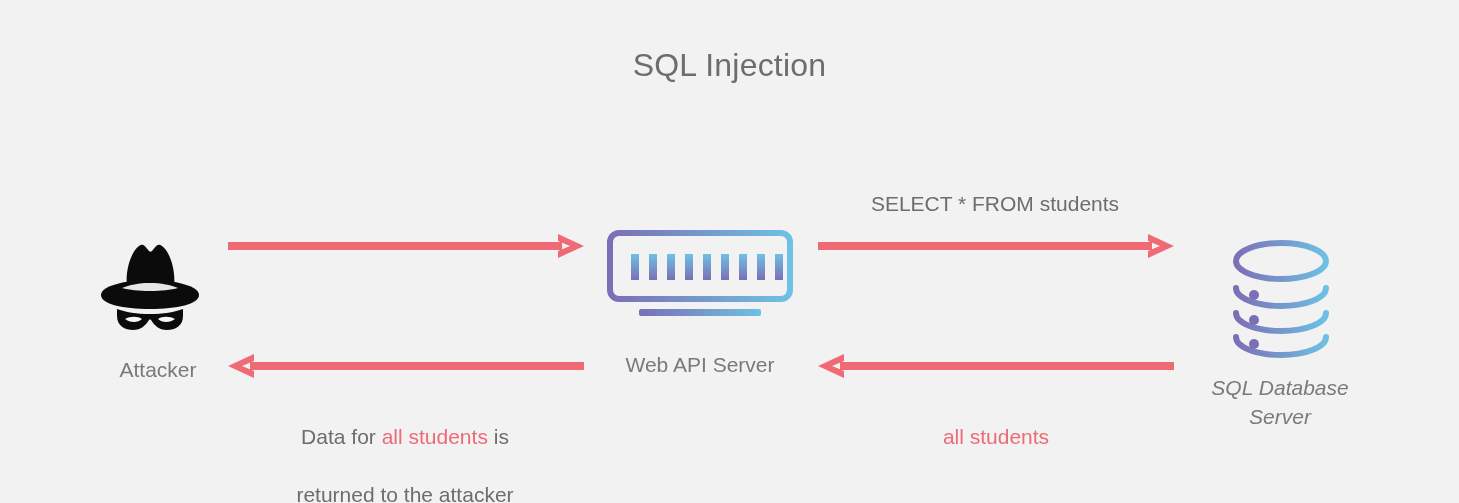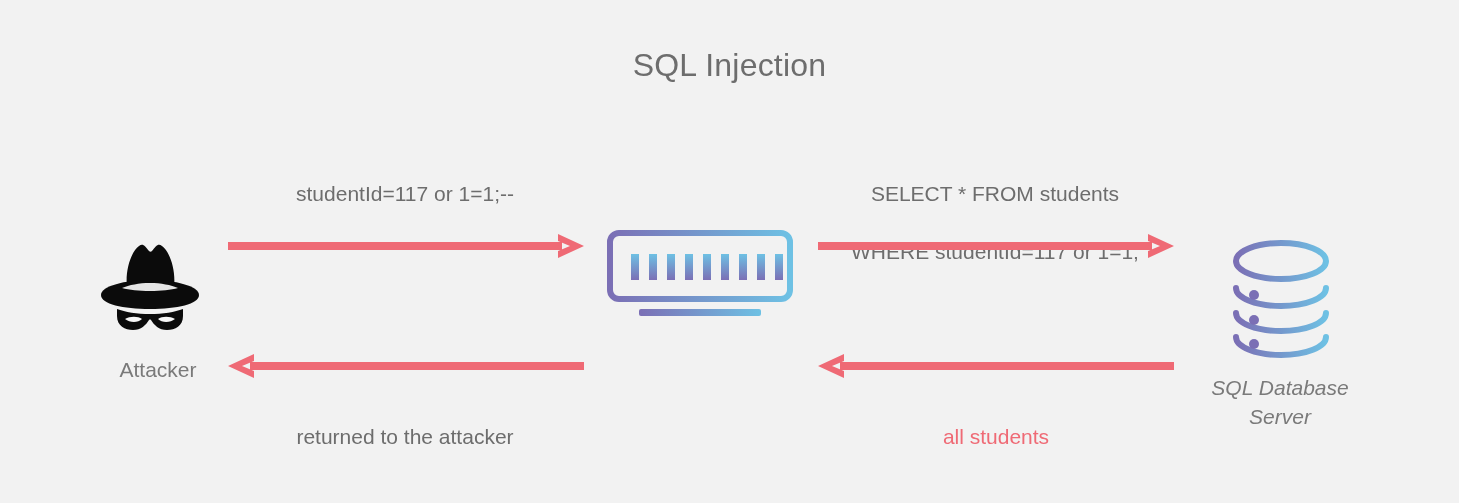--- a/index.html
+++ b/index.html
@@ -63,26 +63,24 @@
   .db-icon { position: absolute; }
 </style>
 </head>
 <body>
 
 <div class="stage">
 
   <div class="title">SQL Injection</div>
 
   <div class="cap" style="left:245px; top:150px; width:320px;">
-    <div>studentId=117 or 1=1;--</div>
   </div>
 
-  <div class="cap" style="left:800px; top:150px; width:390px;">
+  <div class="cap" style="left:800px; top:160px; width:390px;">
     <div>SELECT * FROM students</div>
-    <div>WHERE studentId=117 or 1=1;</div>
   </div>
 
   <svg class="arrow" style="left:228px; top:232px;" width="356" height="28" viewBox="0 0 356 28">
     <rect x="0" y="10" width="334" height="8" fill="#ef6a75"></rect>
     <path d="M330 2 L356 14 L330 26 L330 19 L342 14 L330 9 Z" fill="#ef6a75"></path>
   </svg>
 
   <svg class="arrow" style="left:818px; top:232px;" width="356" height="28" viewBox="0 0 356 28">
     <rect x="0" y="10" width="334" height="8" fill="#ef6a75"></rect>
     <path d="M330 2 L356 14 L330 26 L330 19 L342 14 L330 9 Z" fill="#ef6a75"></path>
@@ -92,20 +90,21 @@
     <rect x="22" y="10" width="334" height="8" fill="#ef6a75"></rect>
     <path d="M26 2 L0 14 L26 26 L26 19 L14 14 L26 9 Z" fill="#ef6a75"></path>
   </svg>
 
   <svg class="arrow" style="left:818px; top:352px;" width="356" height="28" viewBox="0 0 356 28">
     <rect x="22" y="10" width="334" height="8" fill="#ef6a75"></rect>
     <path d="M26 2 L0 14 L26 26 L26 19 L14 14 L26 9 Z" fill="#ef6a75"></path>
   </svg>
 
   <div class="cap" style="left:245px; top:393px; width:320px;">
+    <div><span>Data for </span><span class="hl">all students</span><span> is</span></div>
     <div>returned to the attacker</div>
   </div>
 
   <div class="cap" style="left:876px; top:393px; width:240px;">
     <div class="hl">all students</div>
   </div>
 
   <svg class="attacker-icon" style="left:95px; top:240px;" width="110" height="90" viewBox="0 0 110 90">
 
     <path d="M32 48 C30 30 36 12 44 6 C48 3 50 6 54 11 C55 12 56 12 57 11 C61 6 63 3 67 6 C75 12 81 30 79 48 Z" fill="#0b0b0b"></path>
@@ -173,17 +172,18 @@
       <path d="M8 73 C8 83 28 91 53 91 C78 91 98 83 98 73"></path>
     </g>
 
     <circle cx="26" cy="55" r="5" fill="#7b6fb5"></circle>
     <circle cx="26" cy="80" r="5" fill="#7b6fb5"></circle>
     <circle cx="26" cy="104" r="5" fill="#7b6fb5"></circle>
   </svg>
 
   <div class="node-label" style="left:83px; top:355px; width:150px;">Attacker</div>
 
+  <div class="node-label" style="left:600px; top:350px; width:200px;">Web API Server</div>
 
   <div class="node-label" style="left:1180px; top:373px; width:200px;font-style:italic;">SQL Database
 Server</div>
 
 </div>
 
 </body></html>

